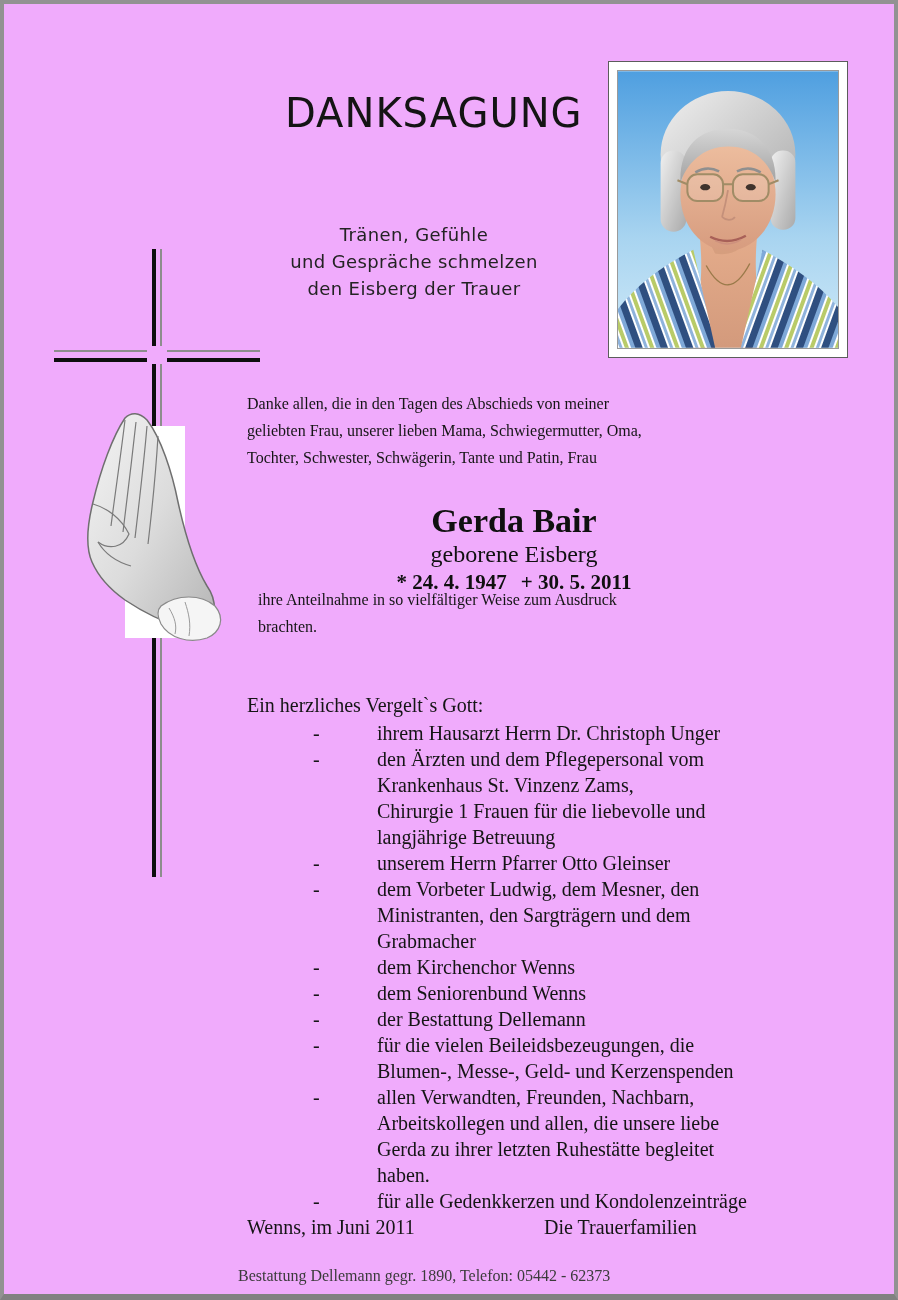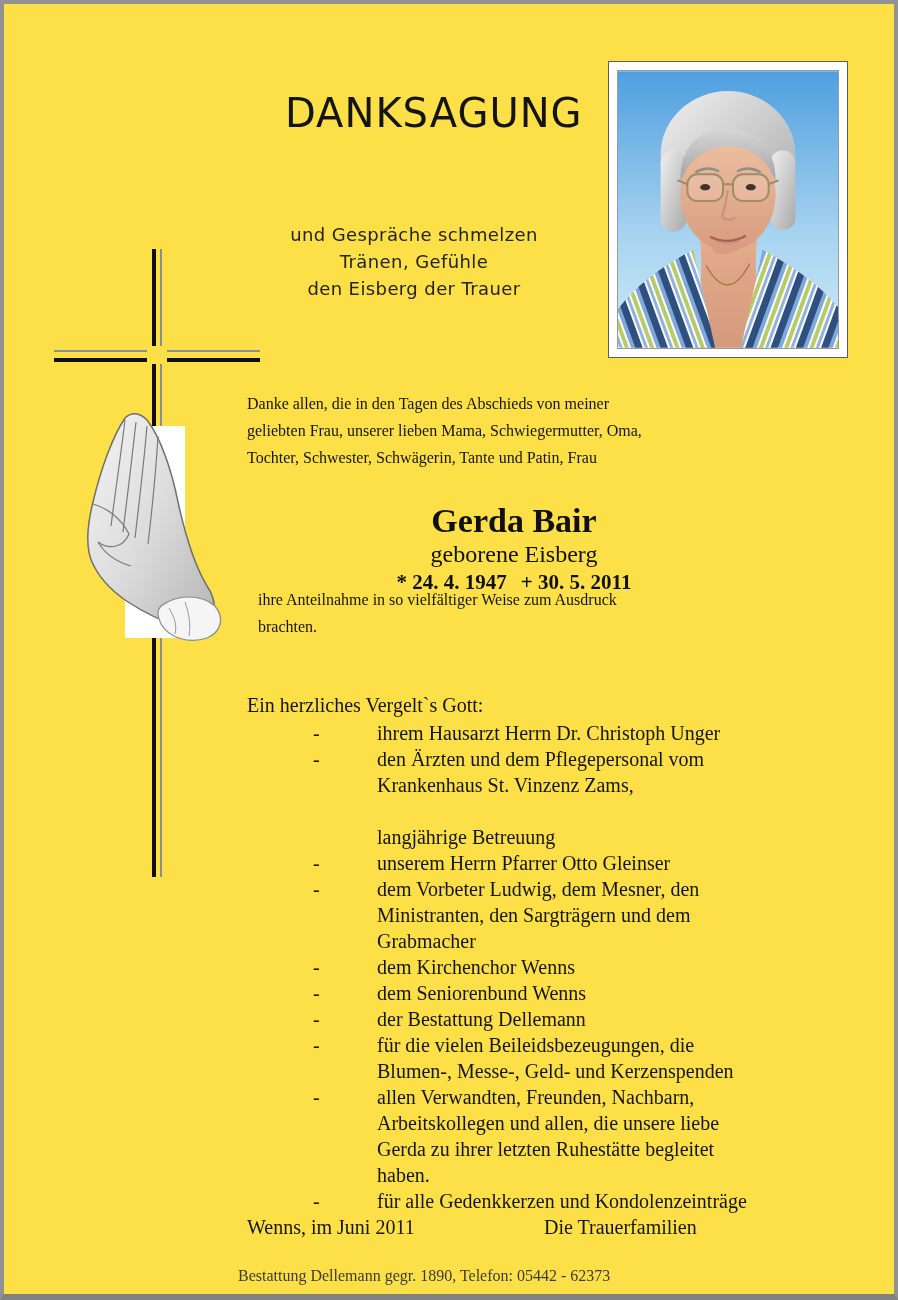--- a/index.html
+++ b/index.html
@@ -1,20 +1,20 @@
 <!DOCTYPE html>
 <html lang="de"><head>
 <meta charset="utf-8">
 <style>
   html,body{margin:0;padding:0;background:#ffffff;}
   .page{
     position:relative;
     width:898px;height:1300px;
     box-sizing:border-box;
-    background:#fde047;
+    background:#f0abfc;
     border:4px solid #929292;
     border-bottom:6px solid #818181;
     overflow:hidden;
     font-family:"Liberation Serif", serif;
     color:#111;
   }
   
   .title{
     position:absolute;left:281px;top:86px;
     font-family:"DejaVu Sans", sans-serif;
@@ -65,22 +65,22 @@
   }
 </style>
 </head>
 <body>
 
 <div class="page">
 
   <div class="title">DANKSAGUNG</div>
 
   <div class="poem">
+    <div>Tränen, Gefühle</div>
     <div>und Gespräche schmelzen</div>
-    <div>Tränen, Gefühle</div>
     <div>den Eisberg der Trauer</div>
   </div>
 
   <div>
     <div class="cross-part ln-black" style="left:148px;top:245px;width:4px;height:97px;"></div>
     <div class="cross-part ln-gray" style="left:156px;top:245px;width:2px;height:97px;"></div>
     <div class="cross-part ln-gray" style="left:50px;top:346px;width:93px;height:2px;"></div>
     <div class="cross-part ln-gray" style="left:163px;top:346px;width:93px;height:2px;"></div>
     <div class="cross-part ln-black" style="left:50px;top:354px;width:93px;height:4px;"></div>
     <div class="cross-part ln-black" style="left:163px;top:354px;width:93px;height:4px;"></div>
@@ -213,20 +213,21 @@
       <div class="t-row">
         <span class="t-dash">-</span>
         <span class="t-text">den Ärzten und dem Pflegepersonal vom</span>
       </div>
       <div class="t-row">
         <span class="t-dash"></span>
         <span class="t-text">Krankenhaus St. Vinzenz Zams,</span>
       </div>
       <div class="t-row">
         <span class="t-dash"></span>
+        <span class="t-text">Chirurgie 1 Frauen für die liebevolle und</span>
       </div>
       <div class="t-row">
         <span class="t-dash"></span>
         <span class="t-text">langjährige Betreuung</span>
       </div>
       <div class="t-row">
         <span class="t-dash">-</span>
         <span class="t-text">unserem Herrn Pfarrer Otto Gleinser</span>
       </div>
       <div class="t-row">

